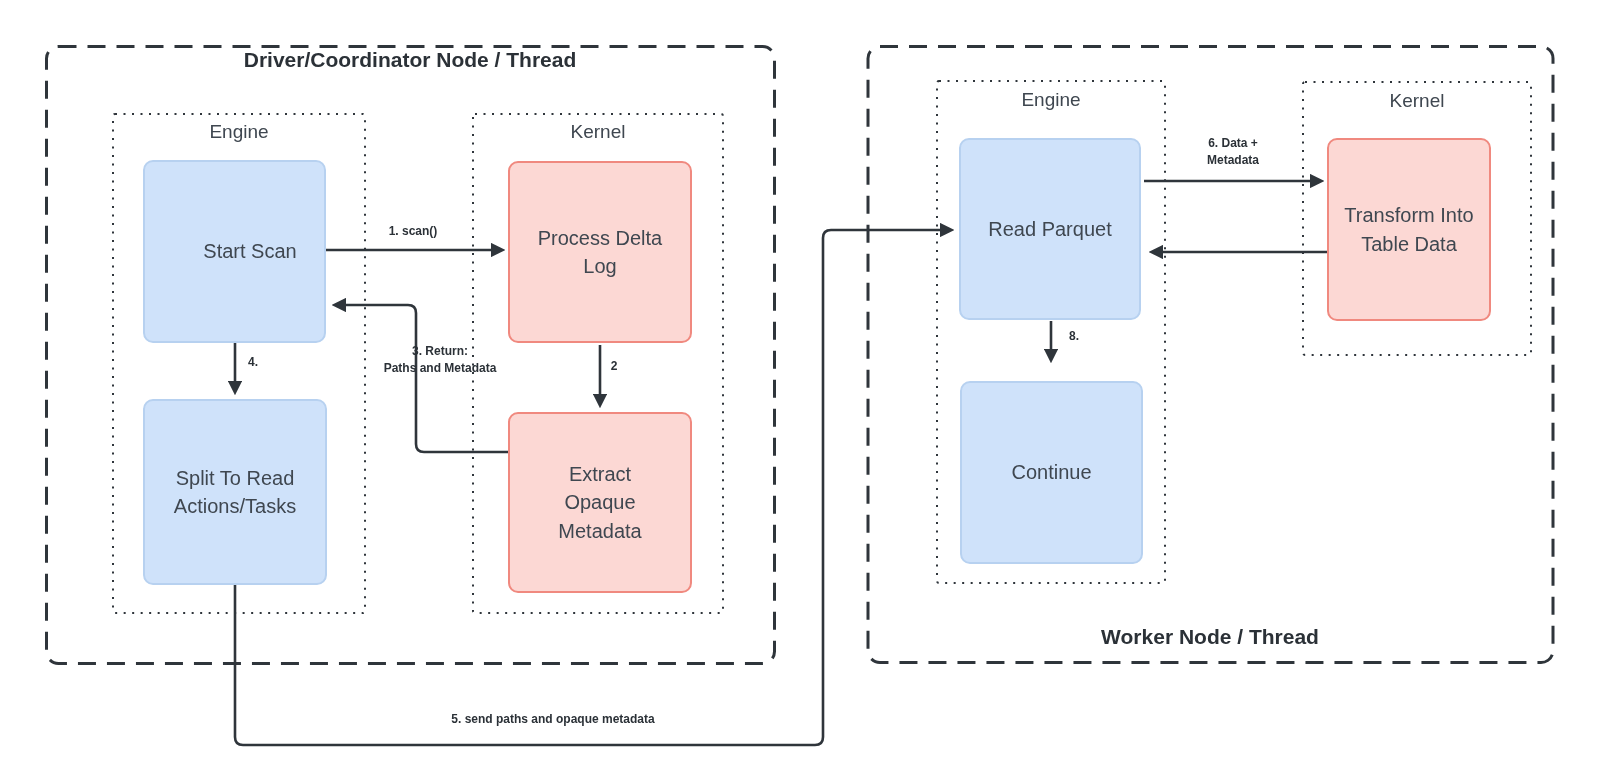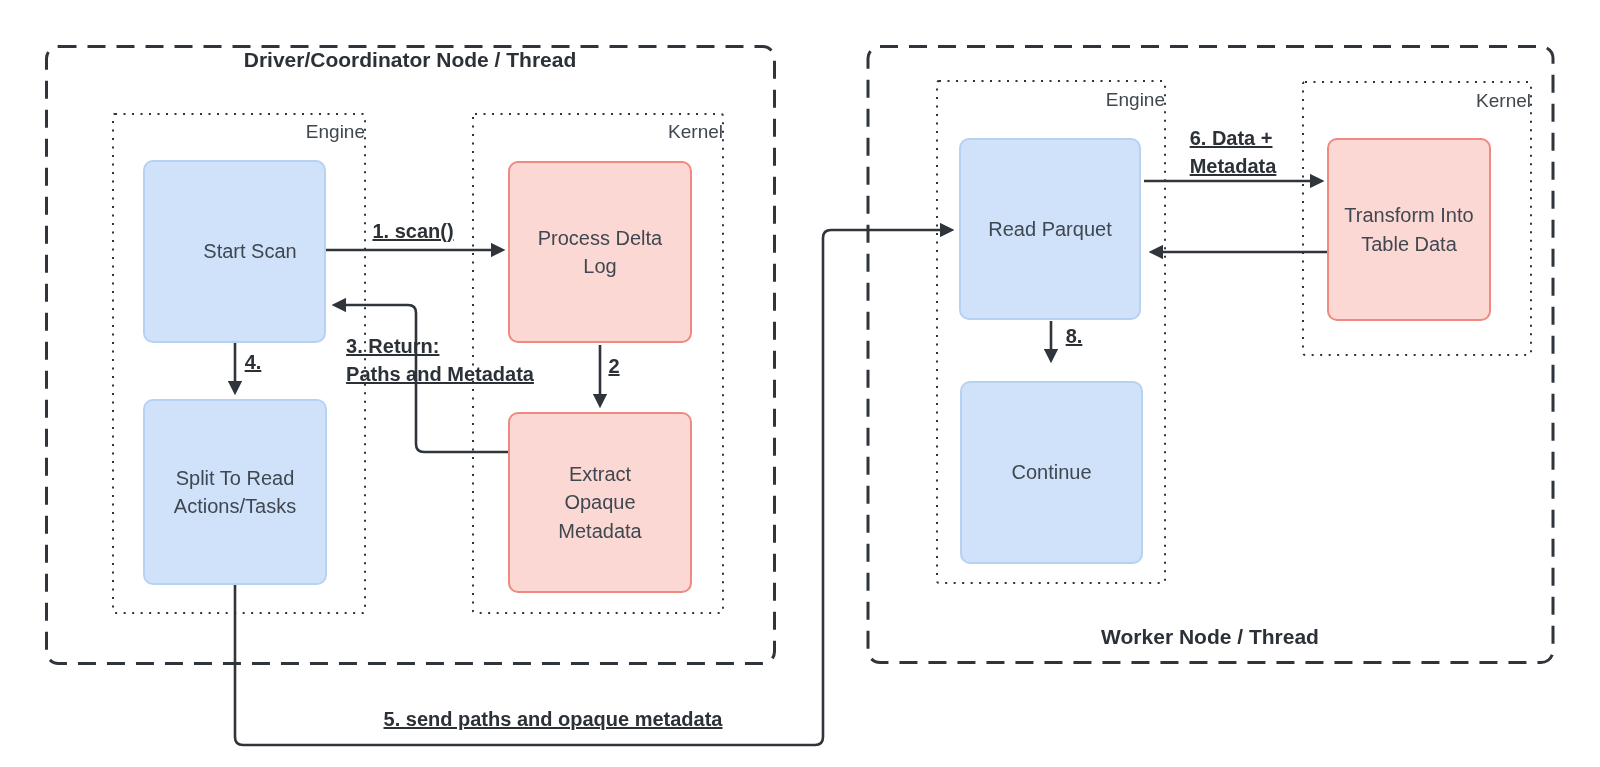--- a/index.html
+++ b/index.html
@@ -33,27 +33,27 @@
   .node.pink{background:var(--pink-fill);border:2px solid var(--pink-stroke);}
   .node span{display:block;}
   .w150 span{max-width:150px;}
   .w105 span{max-width:105px;}
   .w152 span{max-width:152px;}
   .section-title{
     position:absolute;text-align:center;
     font-size:21px;font-weight:bold;color:var(--text-label);
   }
   .group-label{
-    position:absolute;text-align:right;
+    position:absolute;text-align:center;
     font-size:19px;color:var(--text-box);
   }
   .edge-label{
     position:absolute;transform:translate(-50%,-50%);
-    font-size:20px;font-weight:bold;color:var(--text-label);
-    white-space:pre-line;text-align:left;line-height:1.4;text-decoration:underline;
+    font-size:12px;font-weight:bold;color:var(--text-label);
+    white-space:pre-line;text-align:center;line-height:1.4;
   }
 </style>
 </head>
 <body>
 
 <div class="canvas">
 
   <svg width="1600" height="767" viewBox="0 0 1600 767">
     <defs>
       <marker id="arrow" viewBox="0 0 10 10" refX="7" refY="5" markerWidth="5.5" markerHeight="5.5" markerUnits="strokeWidth" orient="auto-start-reverse">

